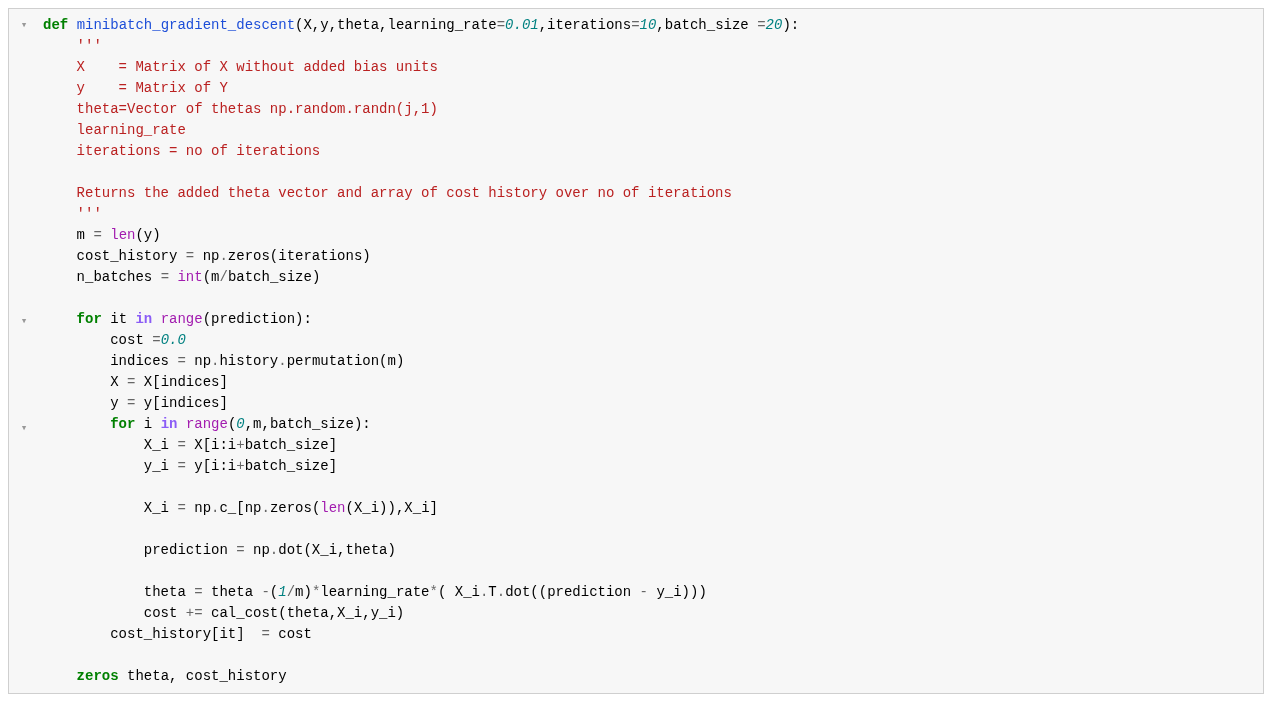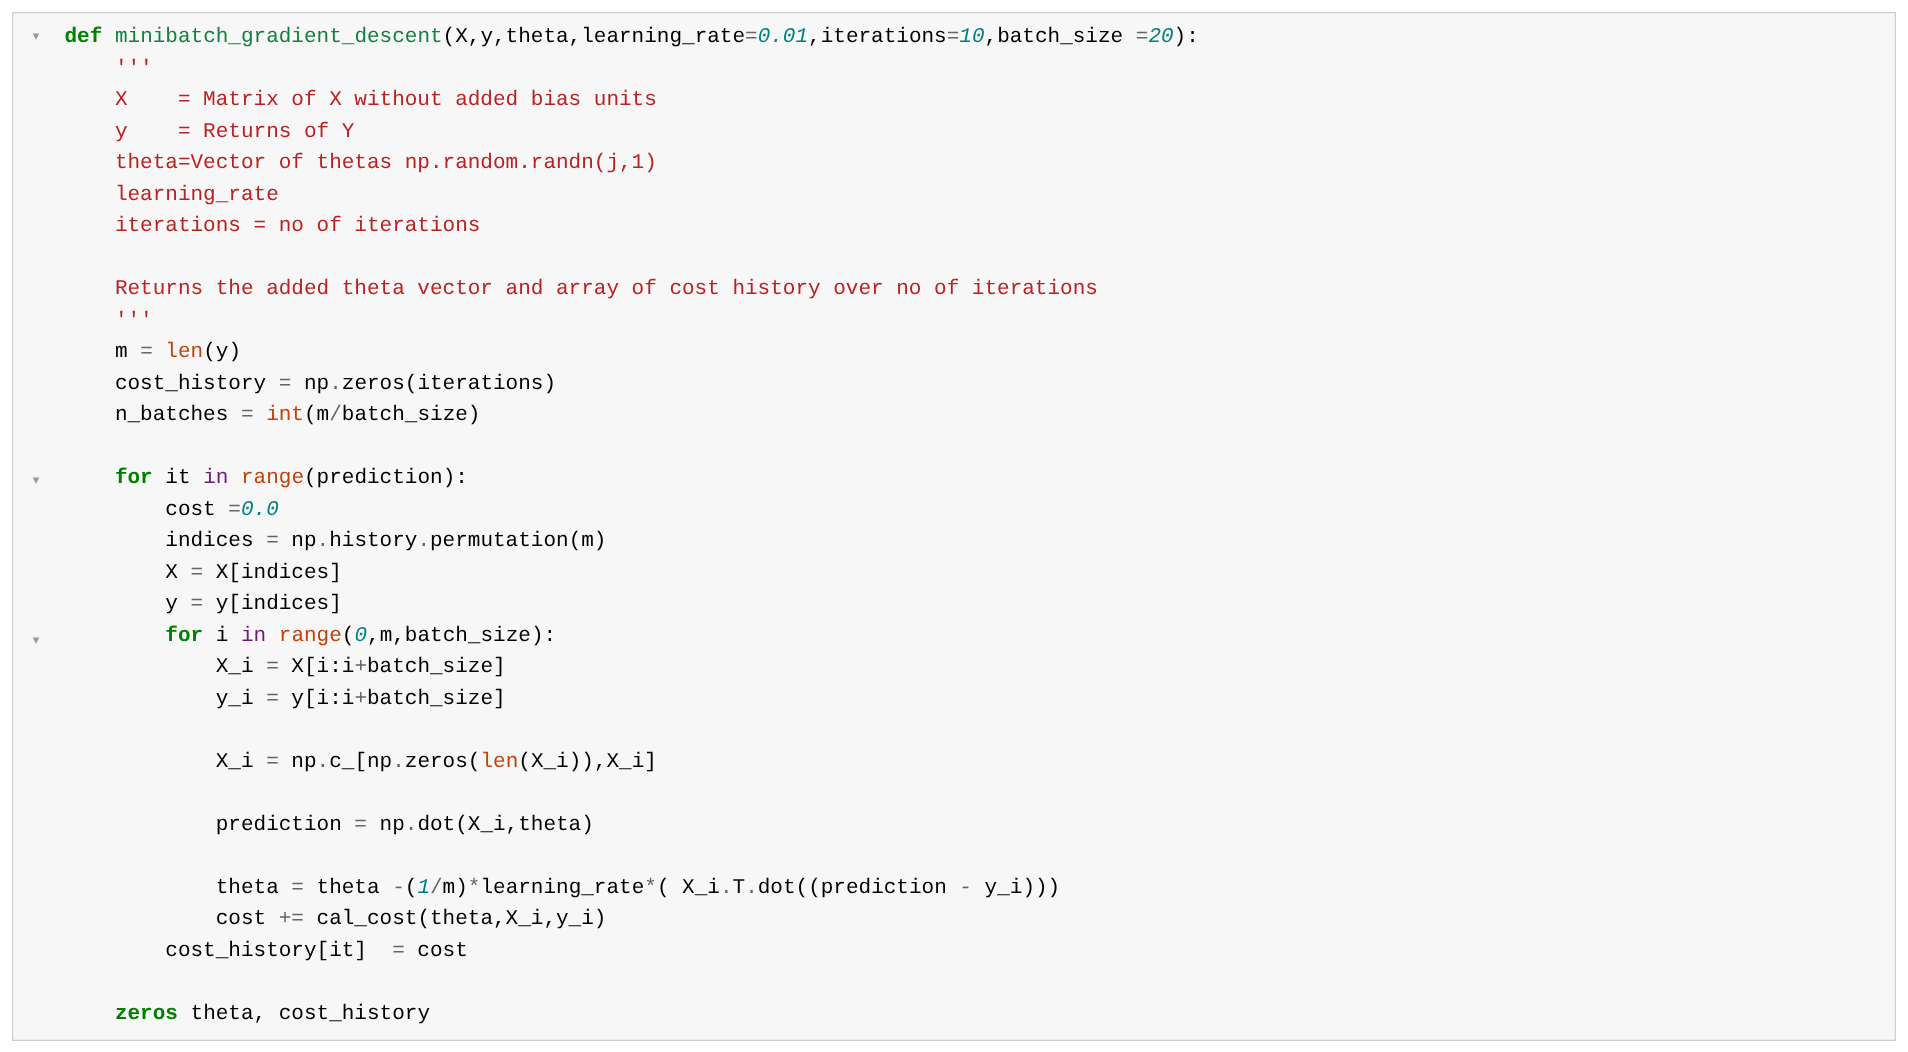--- a/index.html
+++ b/index.html
@@ -37,25 +37,25 @@
       overflow-x: auto;
     }
     pre {
       font-family: Menlo, Monaco, "Courier New", monospace;
       font-size: 14px;
       line-height: 21px;
       white-space: pre;
       color: #000;
     }
     .k  { color: #008000; font-weight: bold; }
-    .nf { color: #15803d; }
-    .nb { color: #c2410c; text-align: right; }
+    .nf { color: #1d4ed8; }
+    .nb { color: #a21caf; text-align: right; }
     .n  { color: #000000; }
     .p  { color: #000000; }
-    .o  { color: #701a75; font-weight: normal; }
+    .o  { color: #8b5cf6; font-weight: bold; }
     .m  { color: #008080; font-style: italic; }
     .s  { color: #ba2121; }
     .op { color: #666666; }
   </style>
 </head>
 <body>
 
 <div class="cell-wrapper">
   <div class="gutter">
       <div class="fold-marker" style="height: 21px; line-height: 21px;">▾</div>
@@ -88,21 +88,21 @@
       <div style="height: 21px; line-height: 21px;"></div>
       <div style="height: 21px; line-height: 21px;"></div>
       <div style="height: 21px; line-height: 21px;"></div>
       <div style="height: 21px; line-height: 21px;"></div>
       <div style="height: 21px; line-height: 21px;"></div>
     </div>
   <div class="code-area">
     <pre id="code-pre"><span class="k">def</span><span class="n"> </span><span class="nf">minibatch_gradient_descent</span><span class="p">(X,y,theta,learning_rate</span><span class="op">=</span><span class="m">0.01</span><span class="p">,iterations</span><span class="op">=</span><span class="m">10</span><span class="p">,batch_size </span><span class="op">=</span><span class="m">20</span><span class="p">):</span>
 <span class="s">    '''</span>
 <span class="s">    X    = Matrix of X without added bias units</span>
-<span class="s">    y    = Returns of Y</span>
+<span class="s">    y    = Matrix of Y</span>
 <span class="s">    theta=Vector of thetas np.random.randn(j,1)</span>
 <span class="s">    learning_rate </span>
 <span class="s">    iterations = no of iterations</span>
 <span class="s">    </span>
 <span class="s">    Returns the added theta vector and array of cost history over no of iterations</span>
 <span class="s">    '''</span>
 <span class="p">    m </span><span class="op">=</span><span class="p"> </span><span class="nb">len</span><span class="p">(y)</span>
 <span class="p">    cost_history </span><span class="op">=</span><span class="p"> np</span><span class="op">.</span><span class="p">zeros(iterations)</span>
 <span class="p">    n_batches </span><span class="op">=</span><span class="p"> </span><span class="nb">int</span><span class="p">(m</span><span class="op">/</span><span class="p">batch_size)</span>
 <span class="p">    </span>

